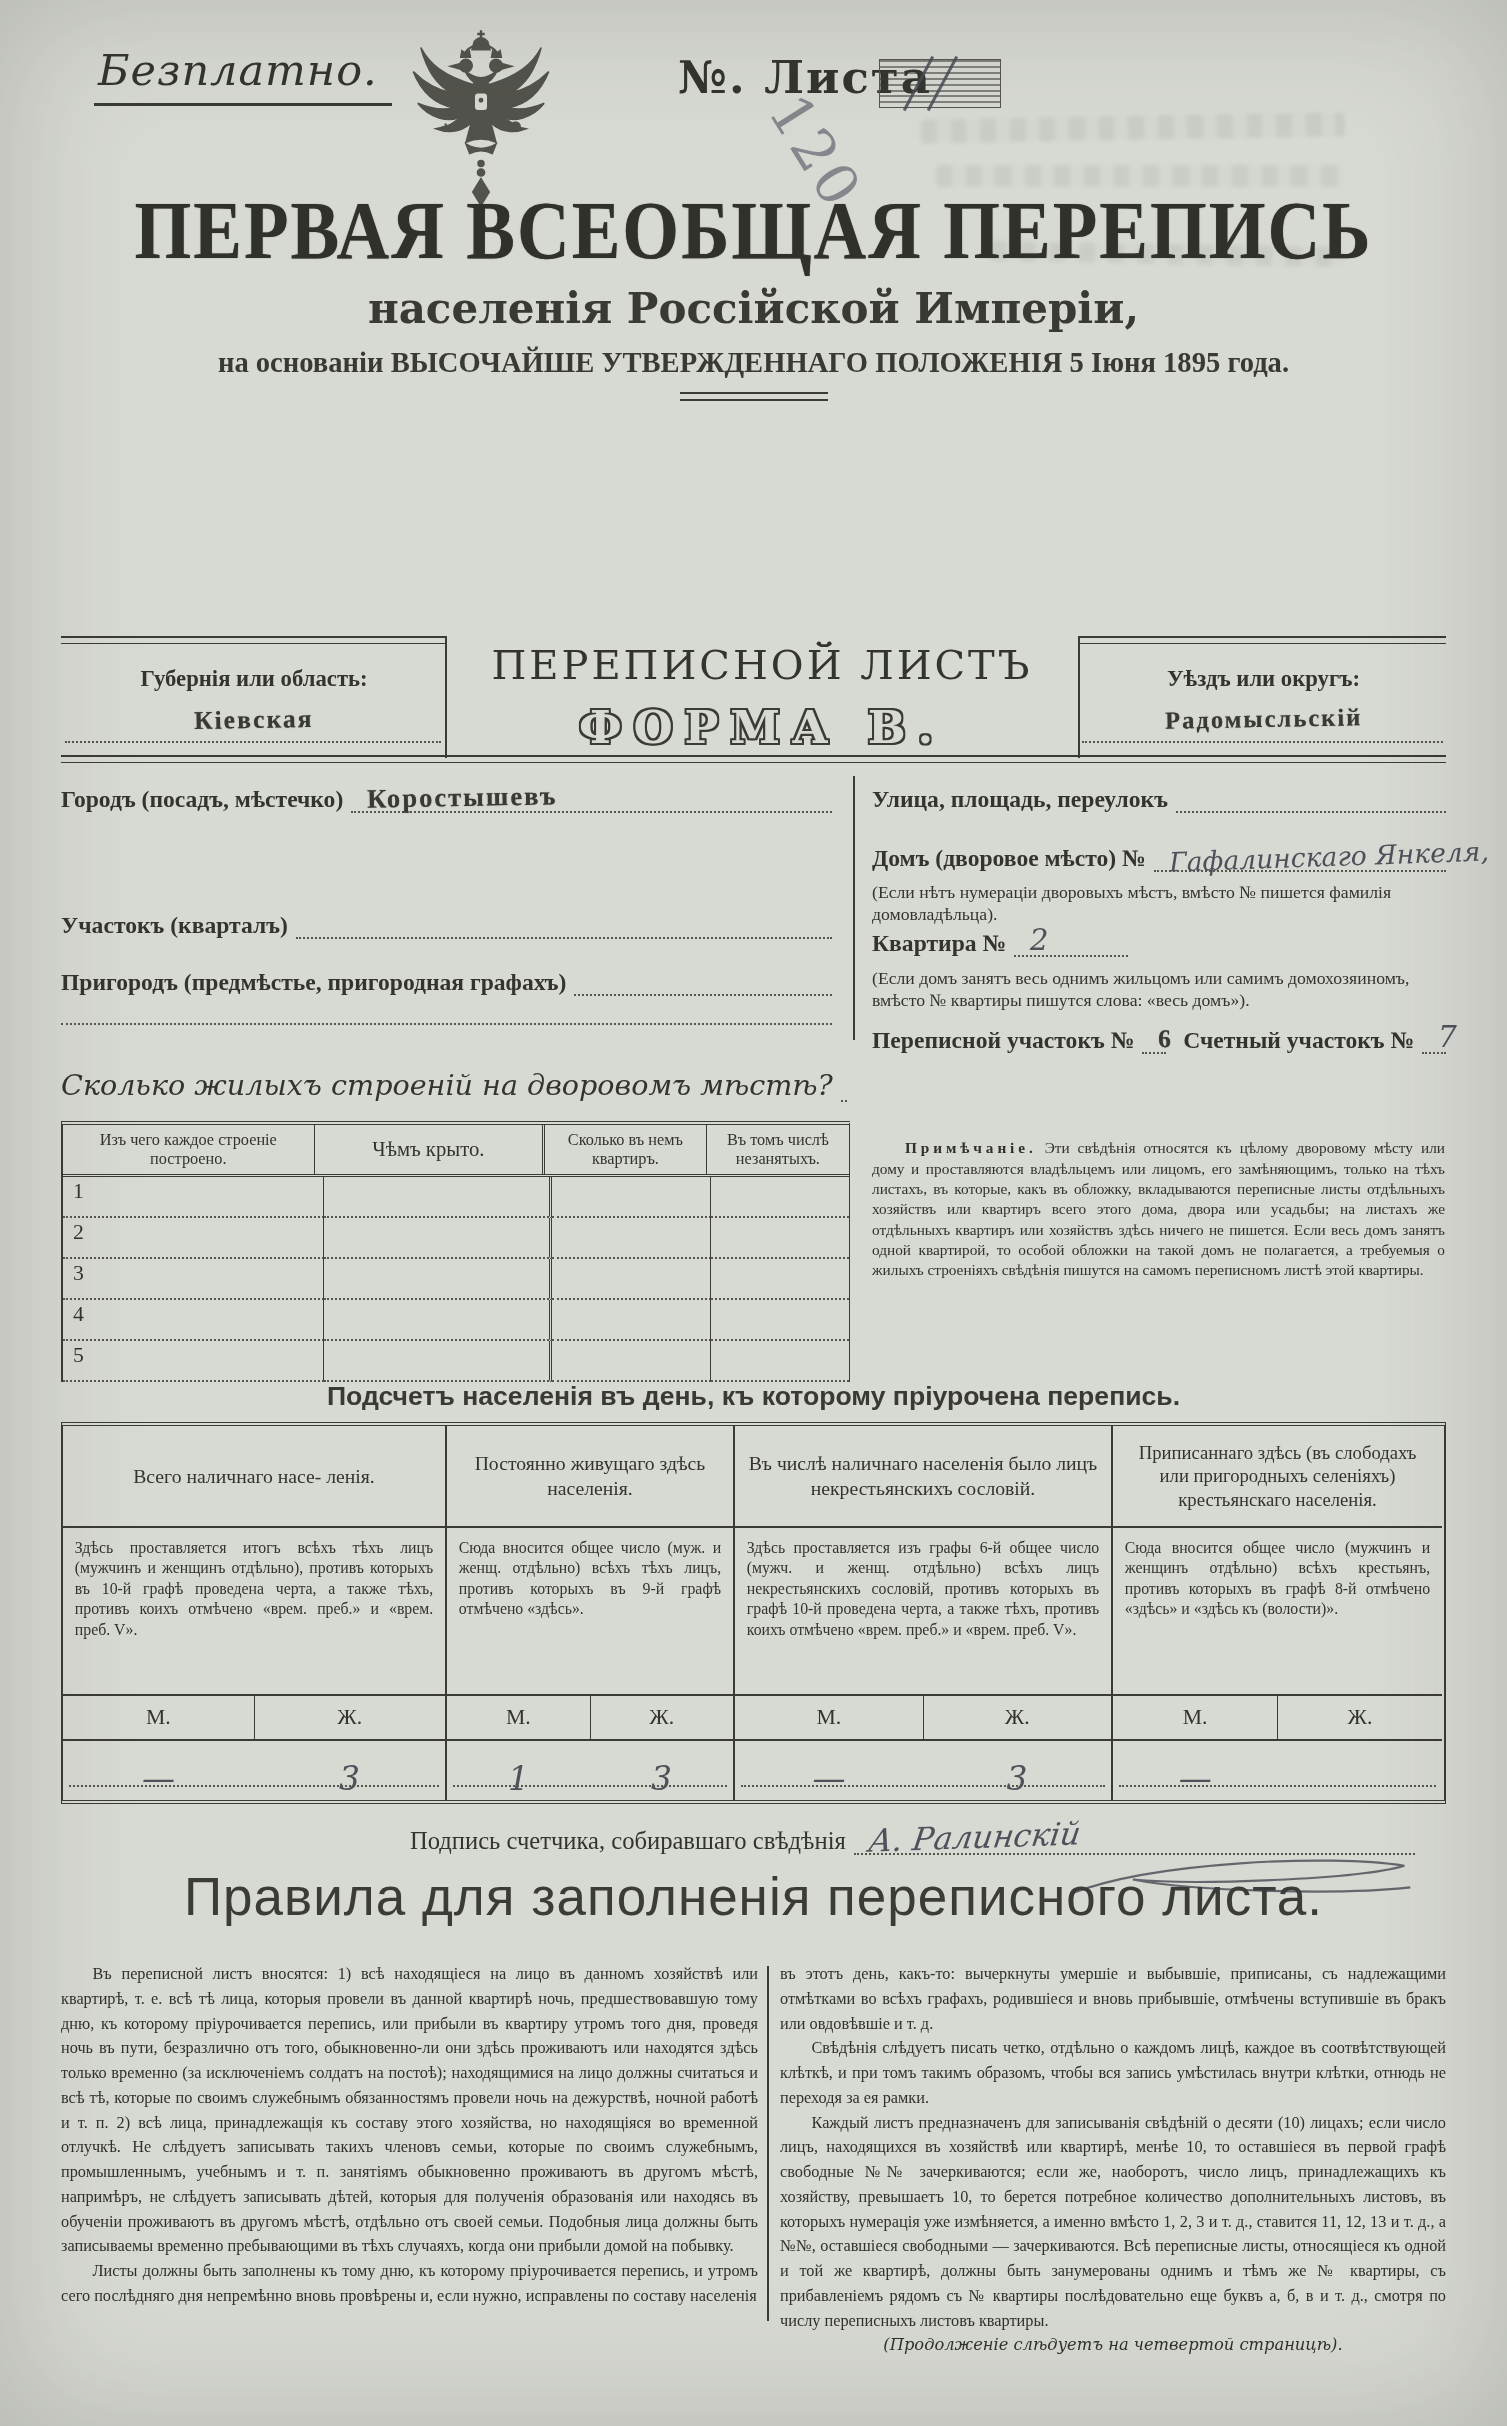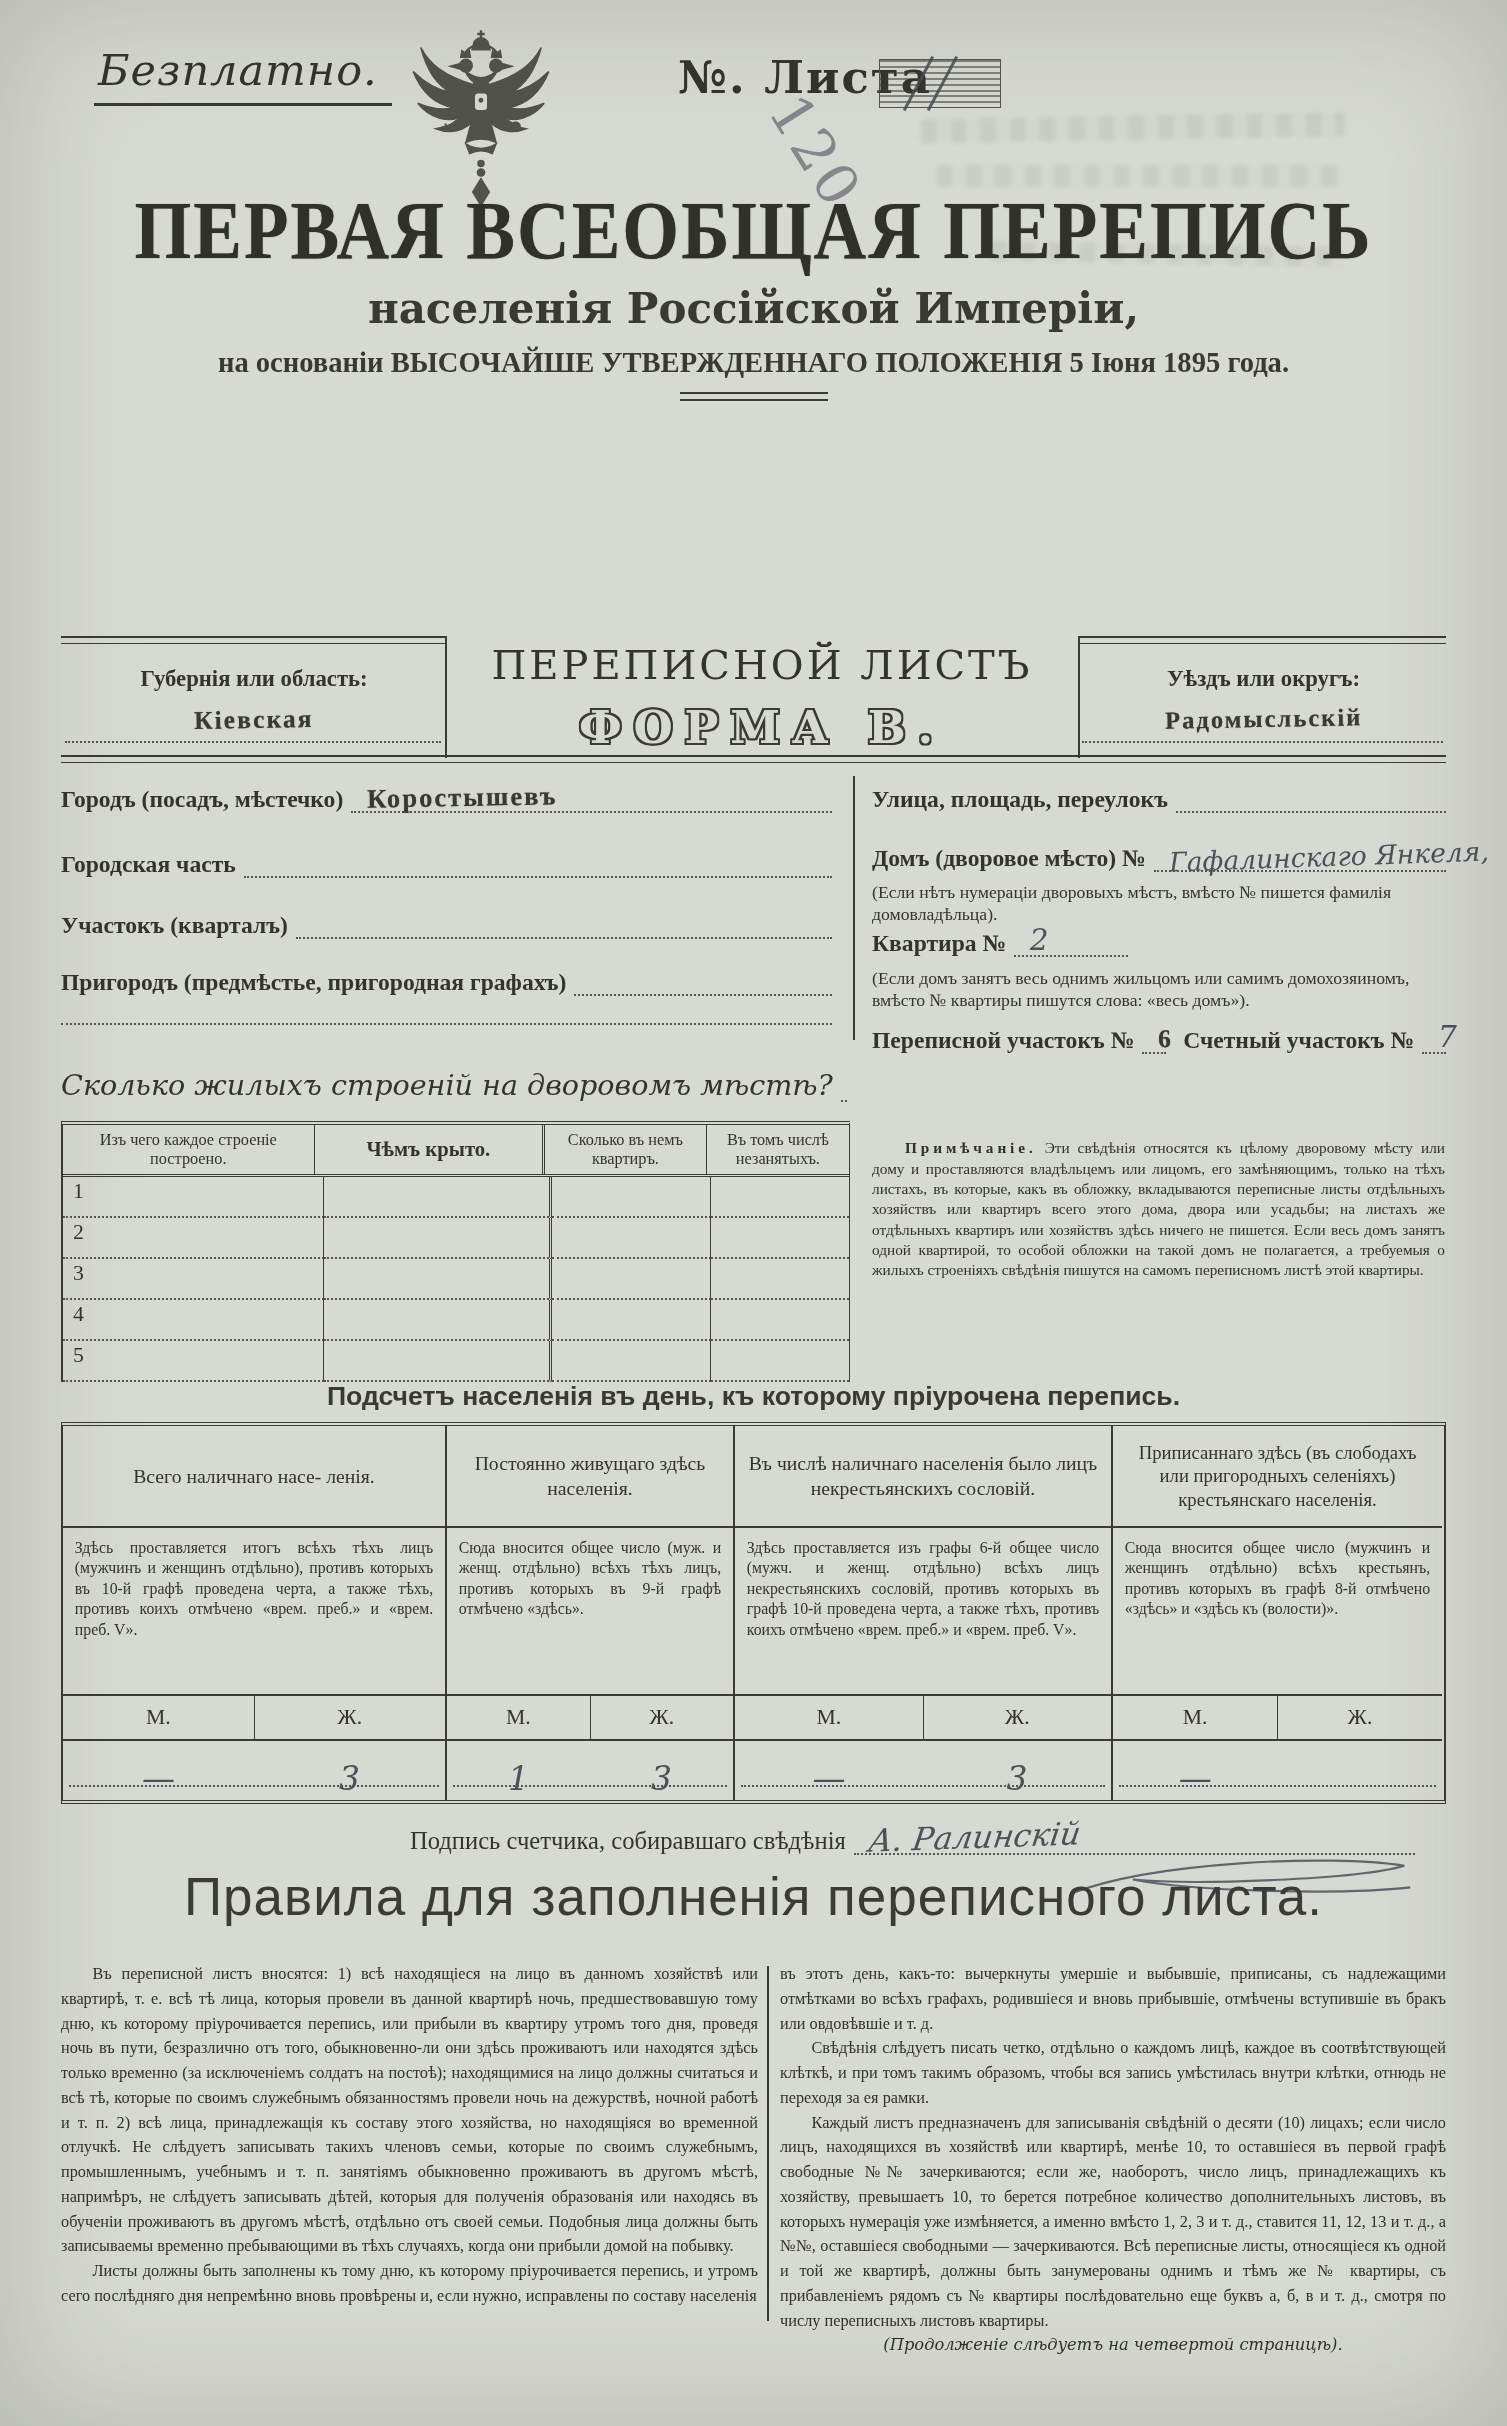--- a/index.html
+++ b/index.html
@@ -51,21 +51,21 @@
   .vdiv{position:absolute;width:2px;background:#3b3b35;}
   
   .quest{font-family:"DejaVu Serif",serif;font-style:italic;font-size:28.6px;white-space:nowrap;}
   .bt{position:absolute;left:61px;top:1121px;width:786px;border-left:2px solid #3b3b35;
       border-right:1px solid #3b3b35;border-top:4.9px double #3b3b35;}
   .bt-h{display:flex;border-bottom:3.9px double #3b3b35;}
   .bt-h > div{font-size:16.3px;text-align:center;padding:4.9px 3.9px;line-height:1.2;display:flex;align-items:center;justify-content:center;}
   .bt-r{display:flex;height:41px;}
   .bt-r > div{border-bottom:2px dotted #56564e;}
   .bc1{width:251px;border-right:1.5px solid #3b3b35;}
-  .bc2{width:227px;border-right:3.9px double #3b3b35;font-weight:bold;}
+  .bc2{width:227px;border-right:3.9px double #3b3b35;}
   .bc3{width:158px;border-right:1.5px solid #3b3b35;}
   .bc4{width:139px;}
   .rownum{font-size:21.7px;padding:2px 0 0 9.9px;}
   .prim{position:absolute;left:872px;top:1123px;width:573px;font-size:15.3px;line-height:1.33;
         text-align:justify;color:#31312c;}
   .prim .sp{letter-spacing:3.9px;font-weight:bold;}
   
   .tally-h{left:0;top:1381px;width:1507px;text-align:center;font-family:"Liberation Sans",sans-serif;
         font-weight:bold;font-size:26.6px;color:#3a3a34;}
   .tt{position:absolute;left:61px;top:1422px;width:1385px;display:flex;
@@ -169,24 +169,20 @@
   <div class="abs dotted-u" style="left:1082px;top:739px;width:361px;height:2px;"></div>
 
   <div class="abs vdiv" style="left:853px;top:776px;height:264px;"></div>
 
   <div class="abs row" style="left:61px;top:778px;width:771px;">
     <span class="lbl">Городъ (посадъ, мѣстечко)</span>
     <span class="leadwrap">
       <span class="val stamp" style="font-size:26.6px;">Коростышевъ</span>
     </span>
   </div>
-  <div class="abs row" style="left:61px;top:843px;width:771px;">
-    <span class="lbl">Городская часть</span>
-    <span class="leadwrap"></span>
-  </div>
   <div class="abs row" style="left:61px;top:904px;width:771px;">
     <span class="lbl">Участокъ (кварталъ)</span>
     <span class="leadwrap"></span>
   </div>
   <div class="abs row" style="left:61px;top:961px;width:771px;">
     <span class="lbl">Пригородъ (предмѣстье, пригородная графахъ)</span>
     <span class="leadwrap"></span>
   </div>
   <div class="abs dotted-u" style="left:61px;top:1021px;width:771px;height:2px;"></div>
 

